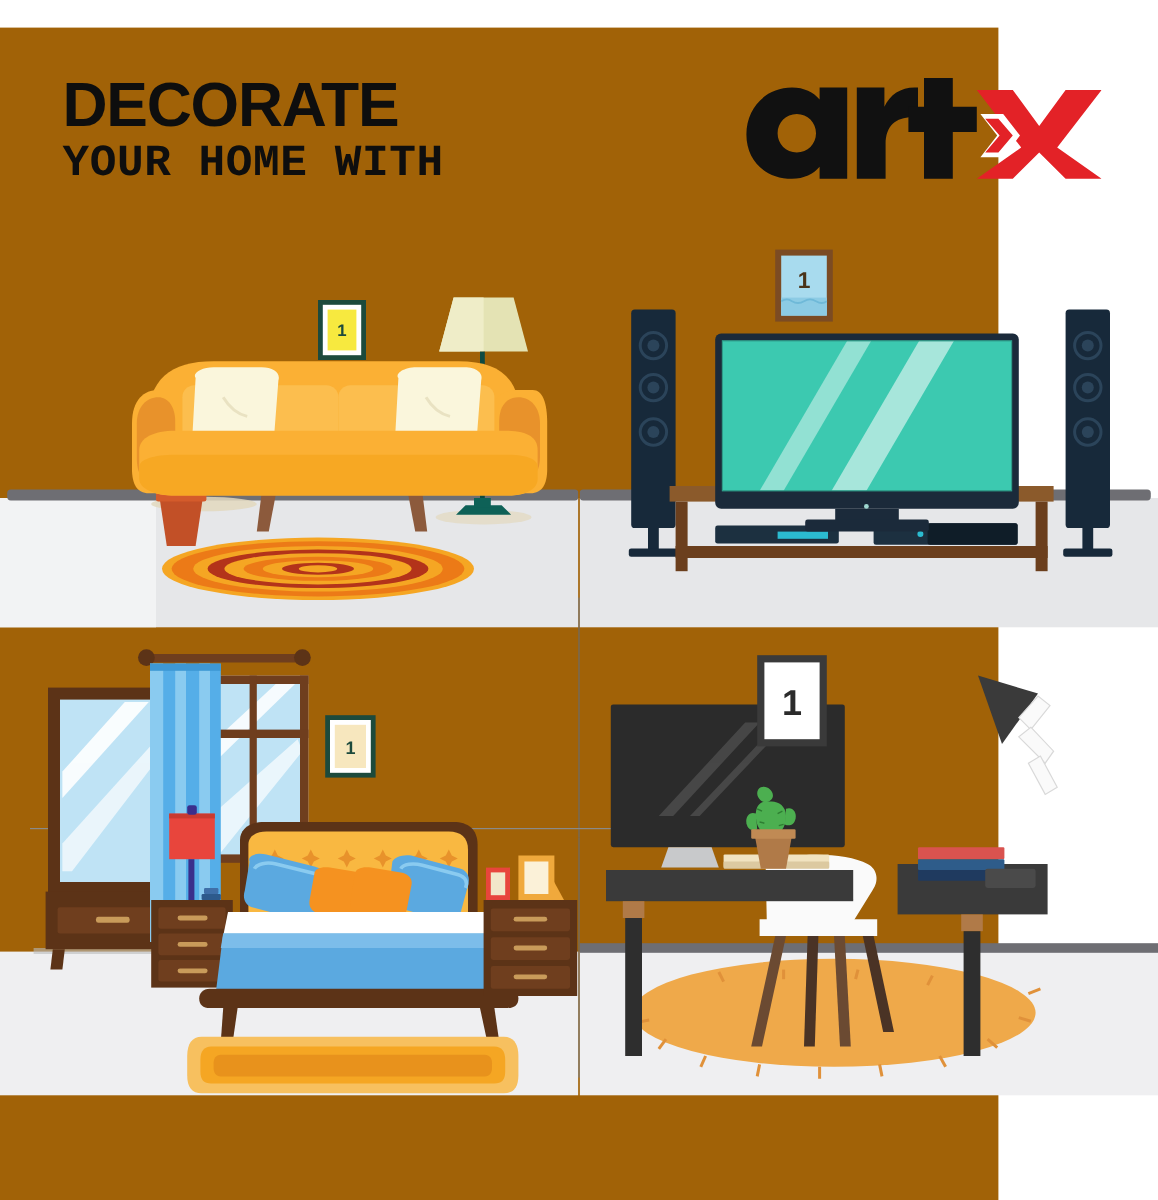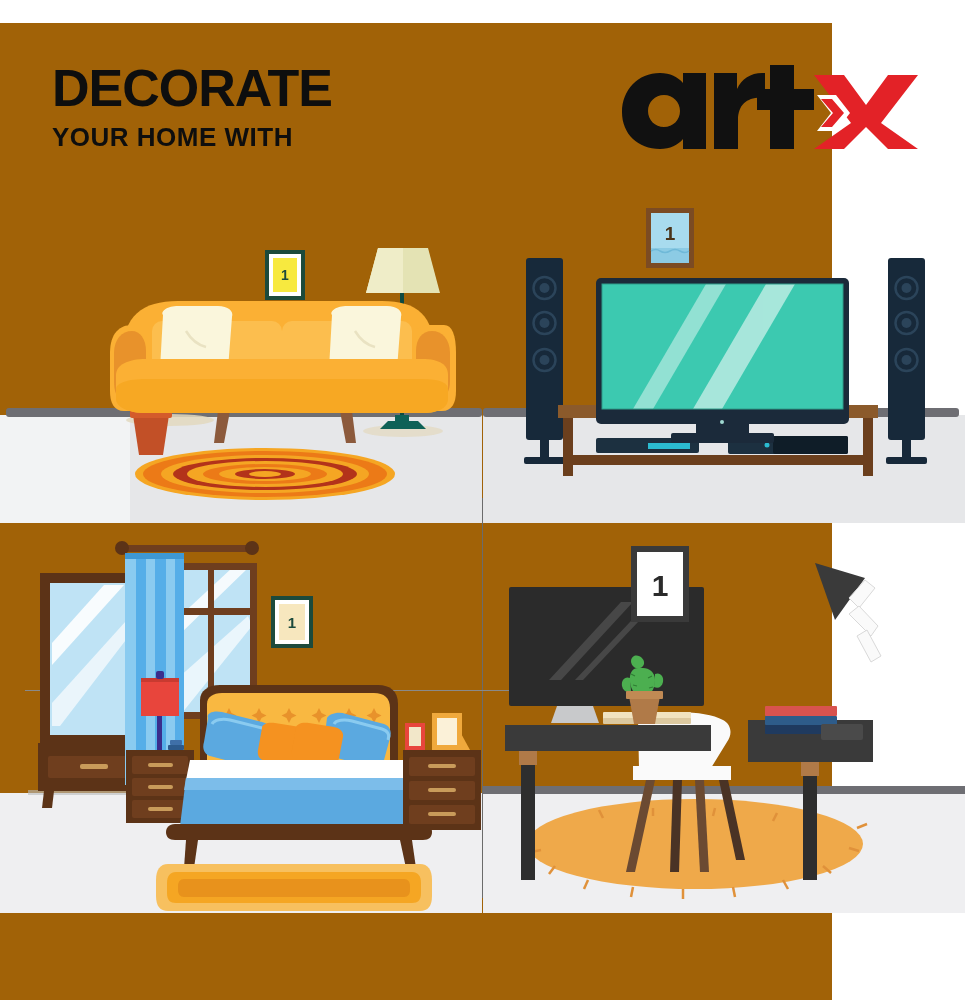--- a/index.html
+++ b/index.html
@@ -4,22 +4,22 @@
 <style>
   html,body{margin:0;padding:0;background:#ffffff;}
   body{width:965px;height:1000px;font-family:"Liberation Sans",sans-serif;overflow:hidden;}
   .page{position:relative;width:832px;height:1000px;background:#a16207;margin-top:23px;}
 
   
   .header{position:absolute;left:0;top:0;width:965px;height:170px;}
   .headline{position:absolute;left:52px;top:38px;}
   .headline .l1{font-size:52px;font-weight:bold;letter-spacing:-1px;color:#0e0e0e;
       line-height:54px;font-family:"Liberation Sans",sans-serif;}
-  .headline .l2{font-size:26px;font-weight:bold;letter-spacing:0.5px;color:#0e0e0e;
-      line-height:40px;margin-top:2px;font-family:Liberation Sans, sans-serif;}
+  .headline .l2{font-size:37px;font-weight:bold;letter-spacing:0.5px;color:#0e0e0e;
+      line-height:40px;margin-top:2px;font-family:Liberation Mono, monospace;}
 
   .logo{position:absolute;left:618px;top:42px;width:300px;height:86px;}
   .logo svg{display:block;}
 
   
   .scenes{position:absolute;left:0;top:170px;width:965px;height:720px;}
   .scene{position:absolute;}
   .scene svg{display:block;}
 
   

